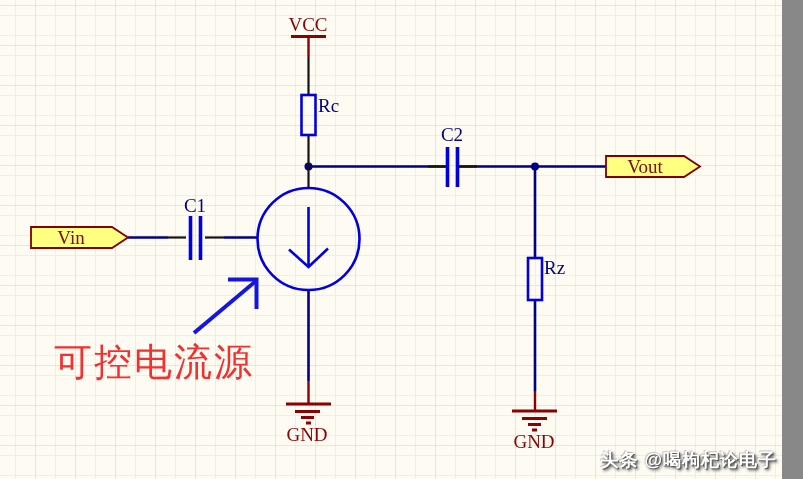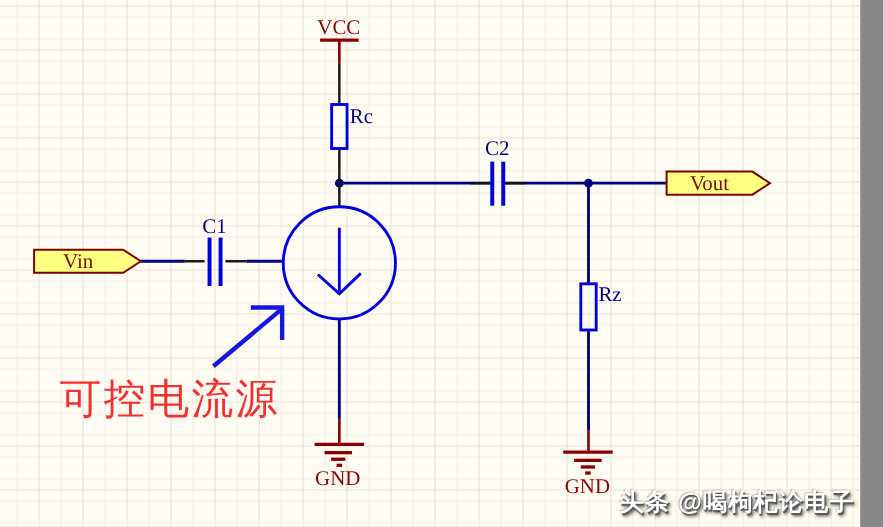--- a/index.html
+++ b/index.html
@@ -27,21 +27,21 @@
   .junction{fill:#000080;stroke:none;}
   .designator{fill:#000080;font-size:19px;}
   .pwrtext{fill:#8b0000;font-size:19px;}
   .porttext{fill:#7b0b0b;font-size:19px;}
   .port{fill:#ffff80;stroke:#800000;stroke-width:1.8;}
   .annot-text{fill:#f23030;font-size:38px;letter-spacing:2px;}
   .annot-arrow{stroke:#1515e0;stroke-width:4;fill:none;}
   .watermark{
     position:absolute;right:5px;bottom:7px;
     font-family:"Liberation Sans", sans-serif;
-    font-size:22px;font-weight:bold;color:#ffffff;
+    font-size:18px;font-weight:bold;color:#ffffff;
     text-shadow:1px 1px 0 #5a5a5a, 2px 2px 3px rgba(40,40,40,.9), -1px -1px 1px rgba(150,150,150,.55);
     letter-spacing:1px;
   }
 </style>
 </head>
 <body>
 
 <div class="canvas">
   <svg width="803" height="479" viewBox="0 0 803 479">
 

